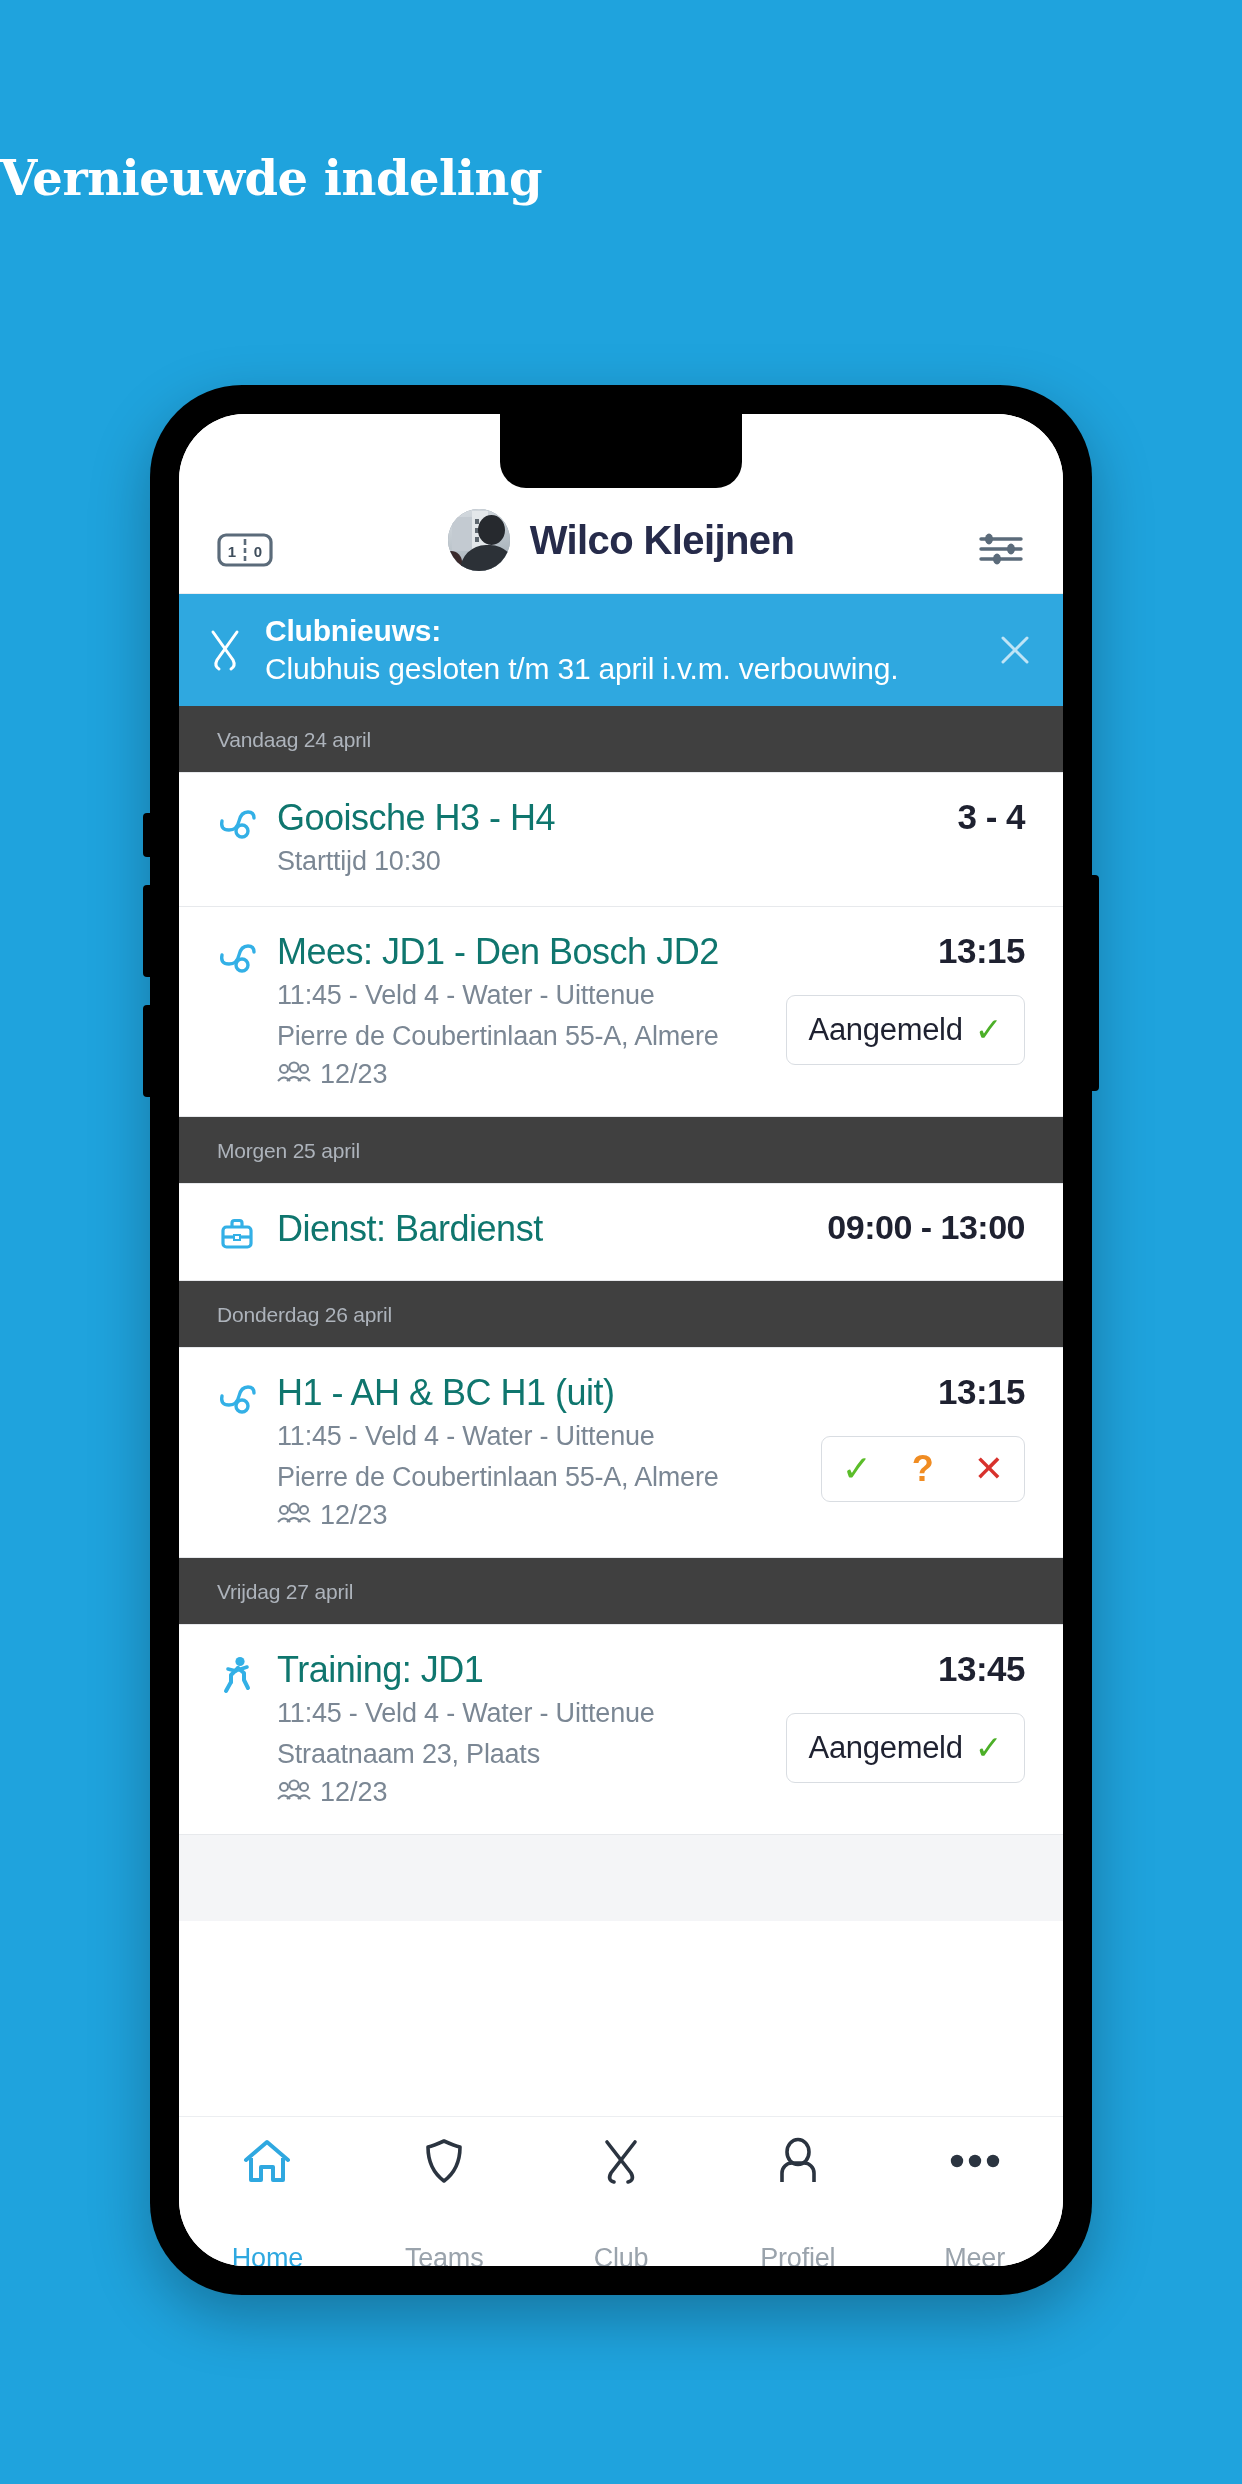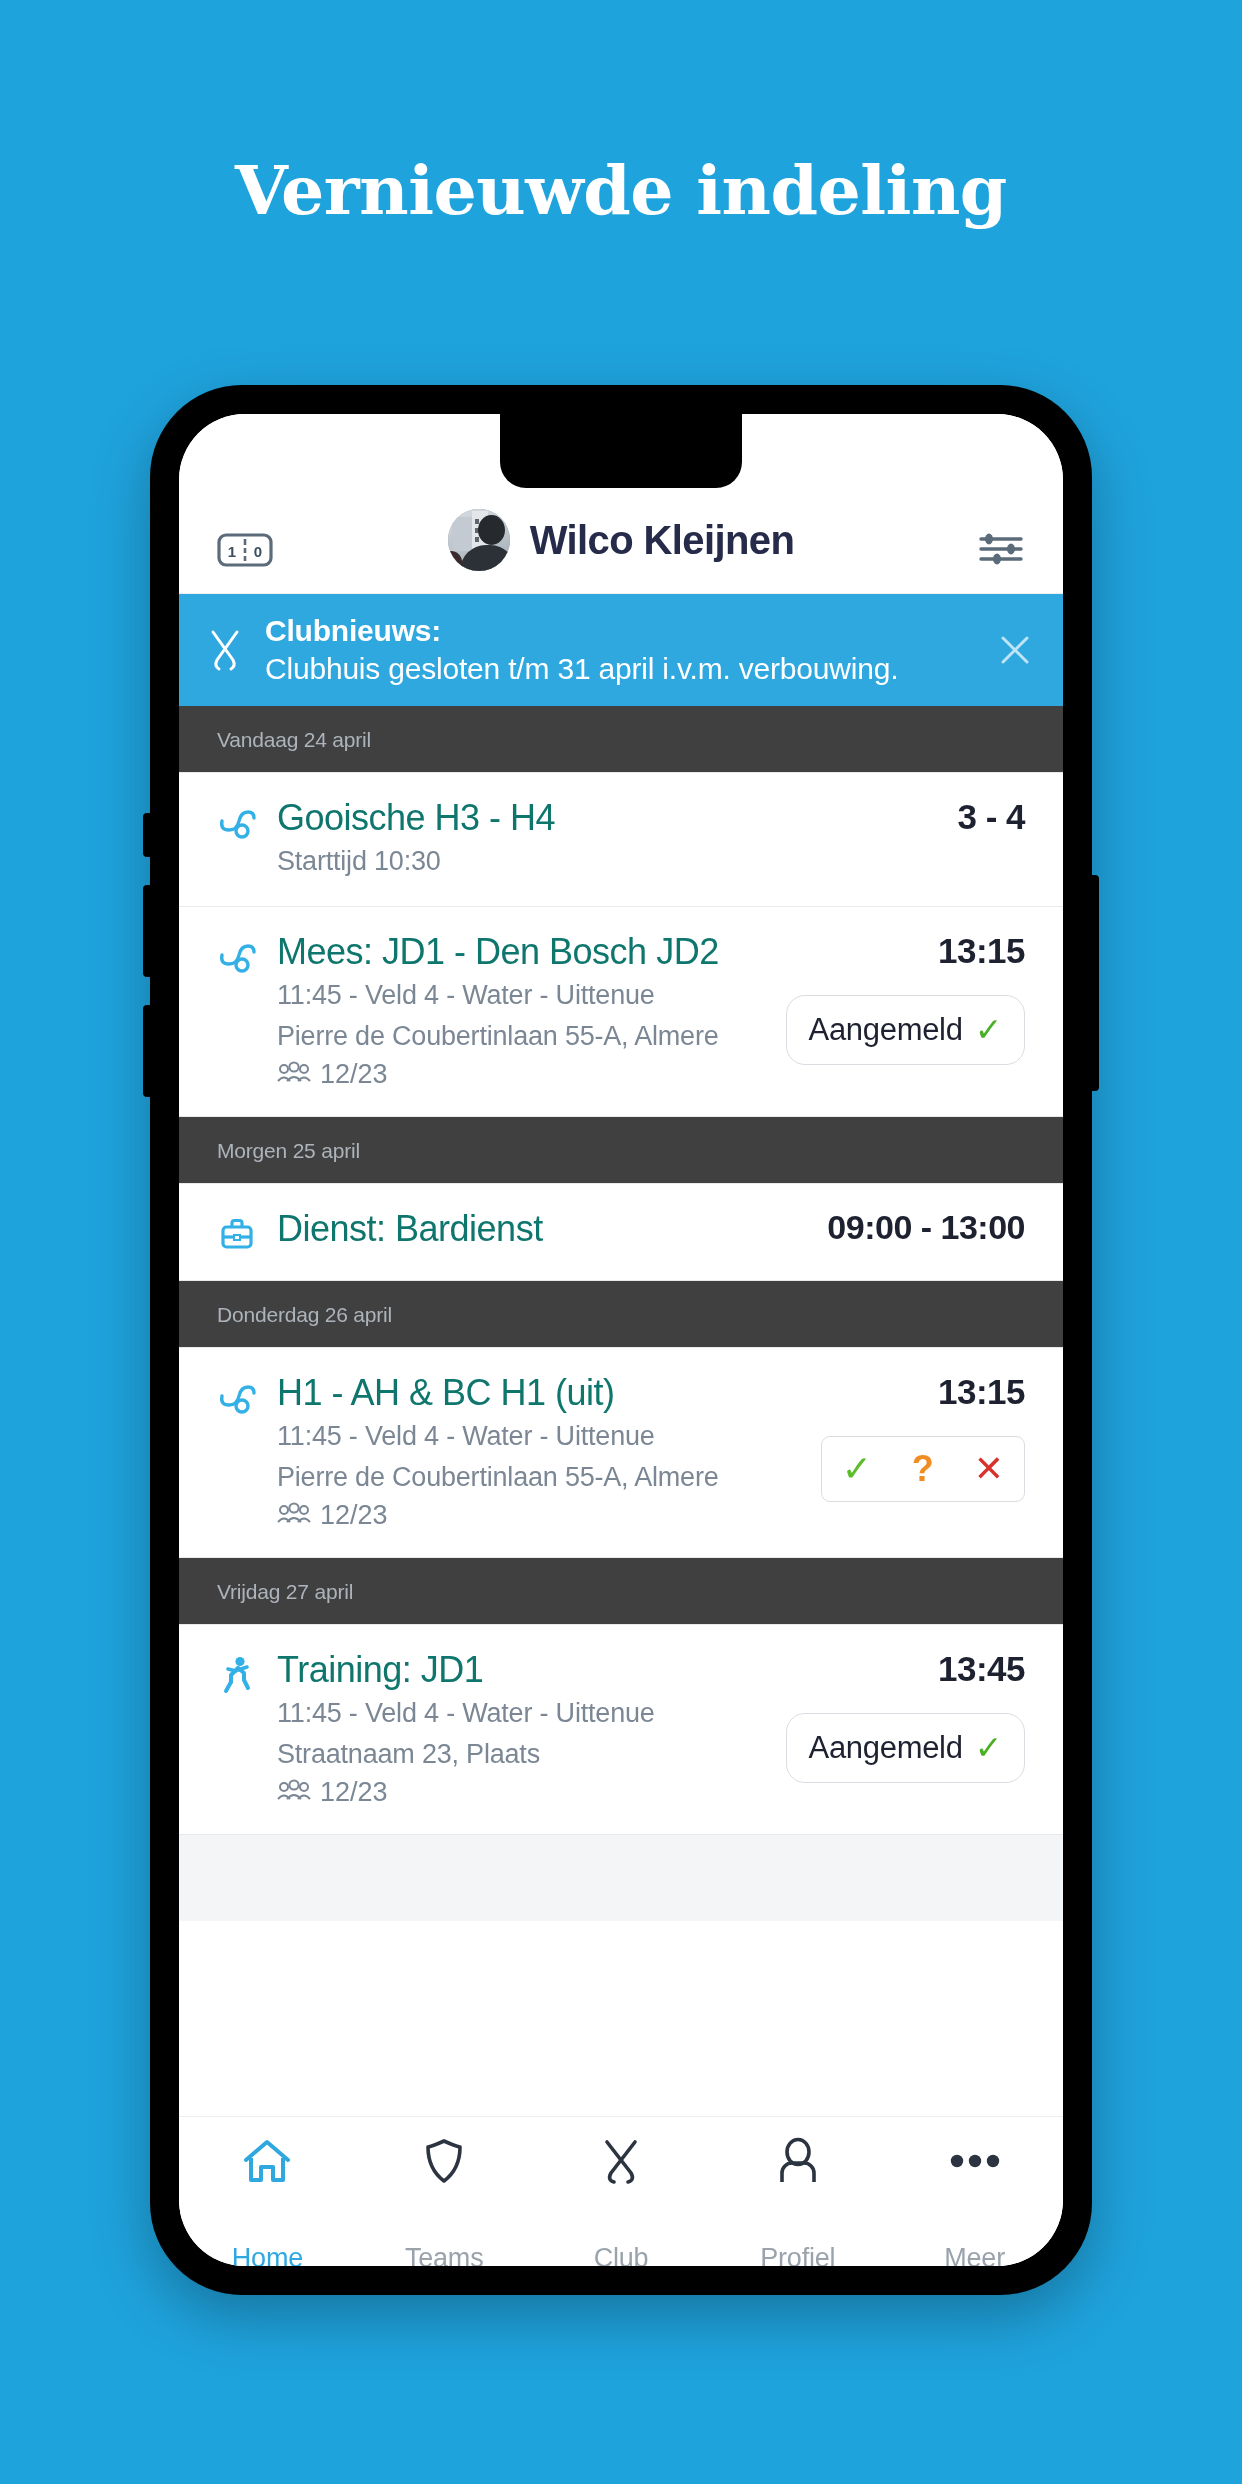--- a/index.html
+++ b/index.html
@@ -7,24 +7,23 @@
   html,body { width:1242px; height:2484px; overflow:hidden; }
   body {
     background:#1fa3dd;
     font-family:"Liberation Sans", sans-serif;
     position:relative;
   }
   
   .headline {
     position:absolute;
     top:150px; left:0; width:100%;
-    text-align:center;
     font-family:"DejaVu Serif", serif;
     font-weight:bold;
-    font-size:68px;
+    font-size:48px;
     color:#ffffff;
     letter-spacing:-0.5px;
   }
   
   .phone {
     position:absolute;
     left:150px; top:385px;
     width:942px; height:1910px;
     background:#000;
     border-radius:92px;
@@ -147,21 +146,21 @@
     min-width:186px;
   }
   .row-time {
     font-size:35px; font-weight:700; color:#1e2130;
     letter-spacing:-0.5px; white-space:nowrap;
   }
   .row-time.wide { font-size:34px; }
   .pill {
     margin-top:24px;
     border:1px solid #d9dde2;
-    border-radius:19px;
+    border-radius:9px;
     background:#fff;
     padding:16px 22px;
     display:flex; align-items:center; gap:12px;
     font-size:31px; color:#1e2130; letter-spacing:-0.3px;
     cursor:pointer;
     white-space:nowrap;
   }
   .pill .ok { color:#4caf28; font-size:33px; line-height:1; }
   .rsvp {
     margin-top:24px;

